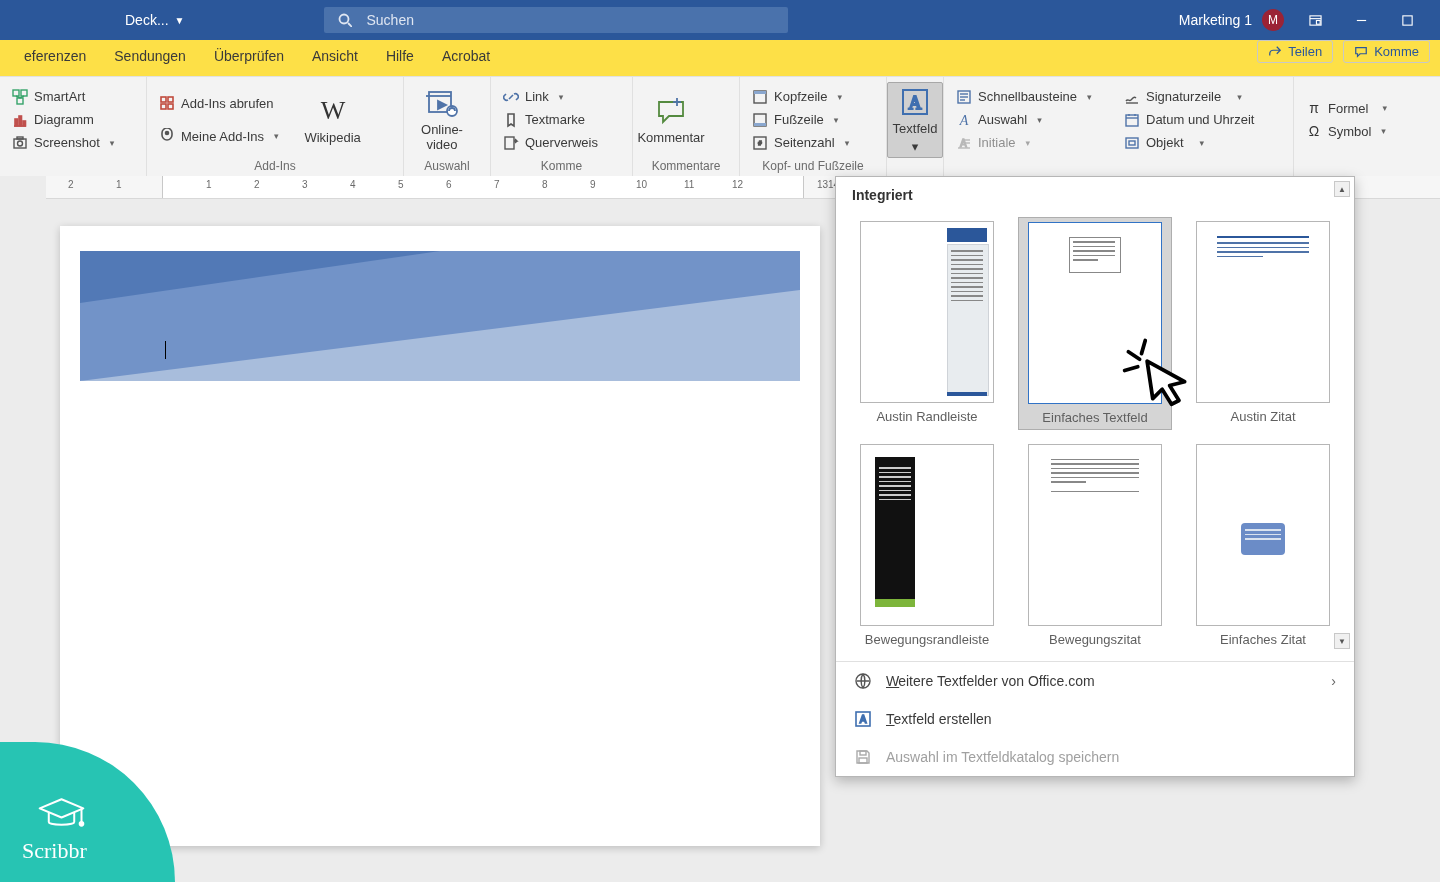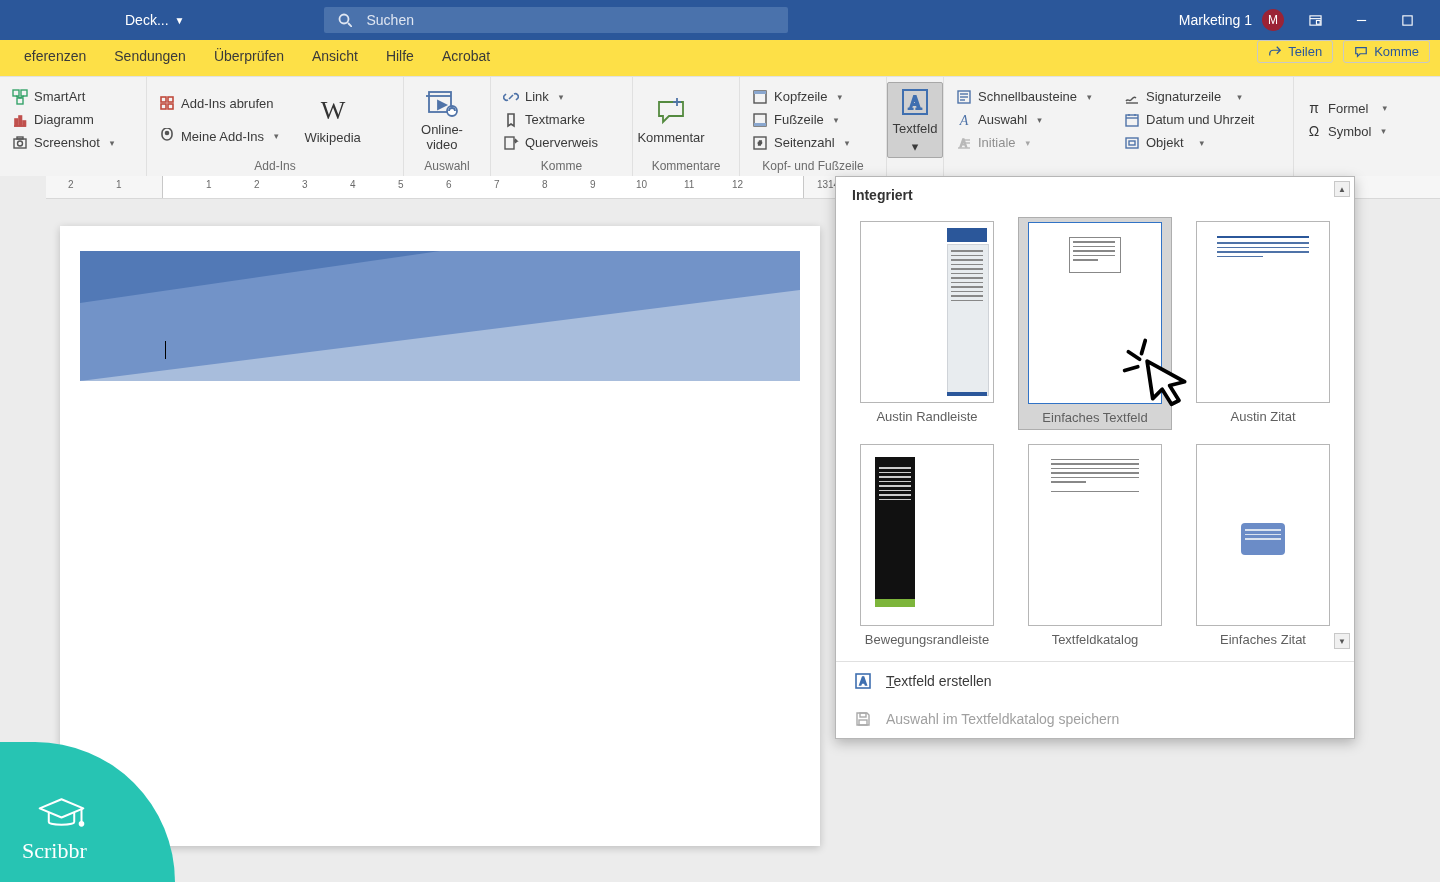--- a/index.html
+++ b/index.html
@@ -530,37 +530,47 @@
         <div class="pv-text" style="top:14px;left:22px;width:88px"></div>
         <div class="pv-lines" style="top:18px;left:22px;width:88px">
               <div></div>
               <div></div>
               <div></div>
               <div></div>
               <div style="width:40%"></div>
             </div>
         <div class="pv-text" style="top:46px;left:22px;width:88px"></div>
       </div>
-      <div class="glabel">Textfeldkatalog</div>
+      <div class="glabel">Bewegungszitat</div>
     </div>
 
     <div class="gitem">
       <div class="thumb">
         <div class="pv-chip" style="top:78px;left:44px;width:44px;height:32px"></div>
         <div class="pv-lines" style="top:84px;left:48px;width:36px">
               <div style="background:#d9e2ef"></div>
               <div style="background:#d9e2ef"></div>
               <div style="background:#d9e2ef"></div>
             </div>
       </div>
       <div class="glabel">Einfaches Zitat</div>
     </div>
   </div>
   <div class="scrollbtn" style="top:456px">▼</div>
   <div class="gfooter">
+    <div class="row">
+      <div class="left">
+            <svg viewBox="0 0 18 18" fill="none" stroke="#555" stroke-width="1.4">
+              <circle cx="9" cy="9" r="7"></circle>
+              <path d="M3 9h12M9 2c2.5 3 2.5 11 0 14M9 2c-2.5 3-2.5 11 0 14"></path>
+            </svg>
+            <span><span class="u">W</span><span style="margin-left:-1px">eitere Textfelder von Office.com</span></span>
+          </div>
+      <span style="color:#666">›</span>
+    </div>
     <div class="row">
       <div class="left">
             <svg viewBox="0 0 18 18" fill="none" stroke="#3f6fb0" stroke-width="1.6">
               <rect x="2" y="2" width="14" height="14"></rect>
               <text x="9" y="13" text-anchor="middle" font-size="10" fill="#3f6fb0">A</text>
             </svg>
             <span><span class="u">T</span><span style="margin-left:-1px">extfeld erstellen</span></span>
           </div>
     </div>
     <div class="row disabled">

